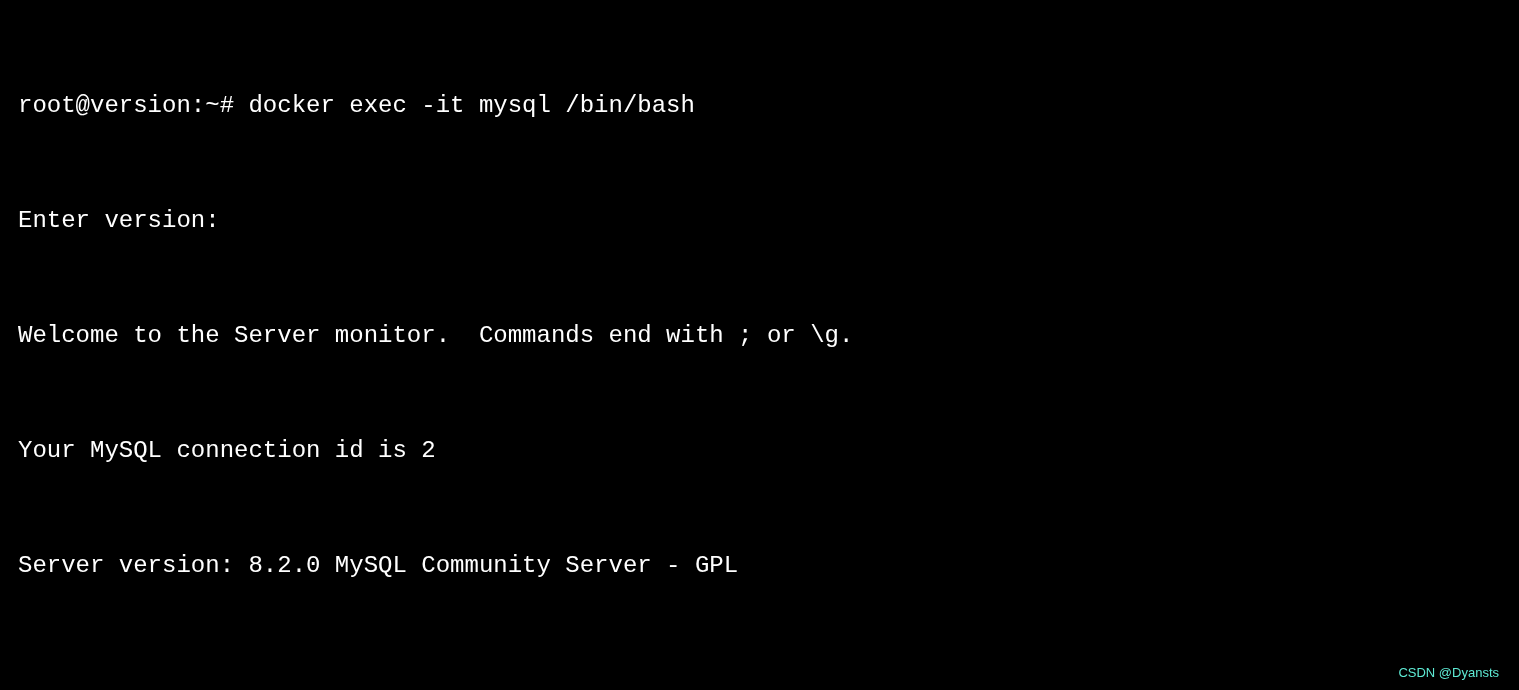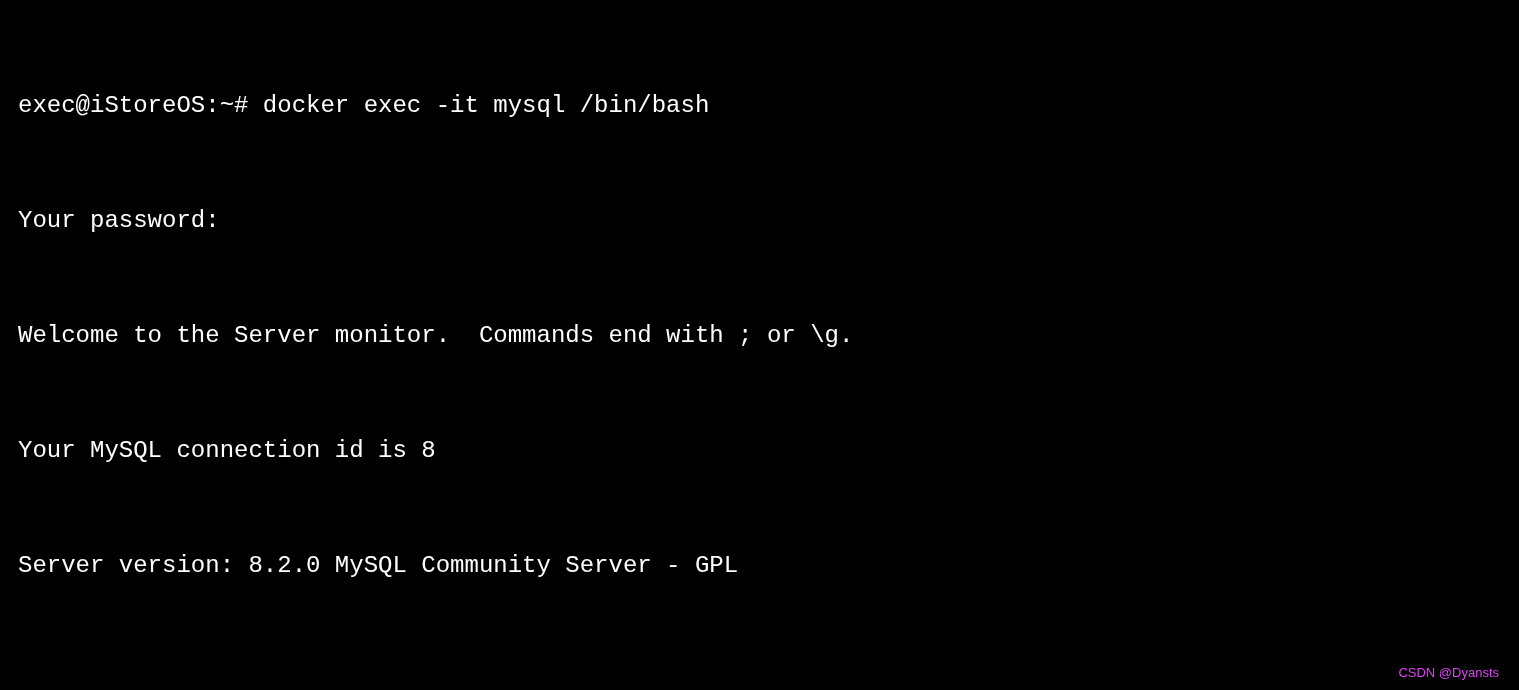--- a/index.html
+++ b/index.html
@@ -24,32 +24,32 @@
       word-break: break-word;
     }
     .line {
       display: block;
     }
     .watermark {
       position: absolute;
       bottom: 6px;
       right: 20px;
       font-size: 13px;
-      color: #d946ef;
+      color: #5eead4;
       font-family: Arial, sans-serif;
     }
   </style>
 </head>
 <body>
 
 <div class="terminal">
-  <span class="line"><span>exec@iStoreOS:~# </span><span>docker exec -it mysql /bin/bash</span></span>
-  <span class="line">Your password:</span>
+  <span class="line"><span>root@version:~# </span><span>docker exec -it mysql /bin/bash</span></span>
+  <span class="line">Enter version:</span>
   <span class="line">Welcome to the Server monitor.  Commands end with ; or \g.</span>
-  <span class="line">Your MySQL connection id is 8</span>
+  <span class="line">Your MySQL connection id is 2</span>
   <span class="line">Server version: 8.2.0 MySQL Community Server - GPL</span>
   
   
   
   
   
   
   
   
   

